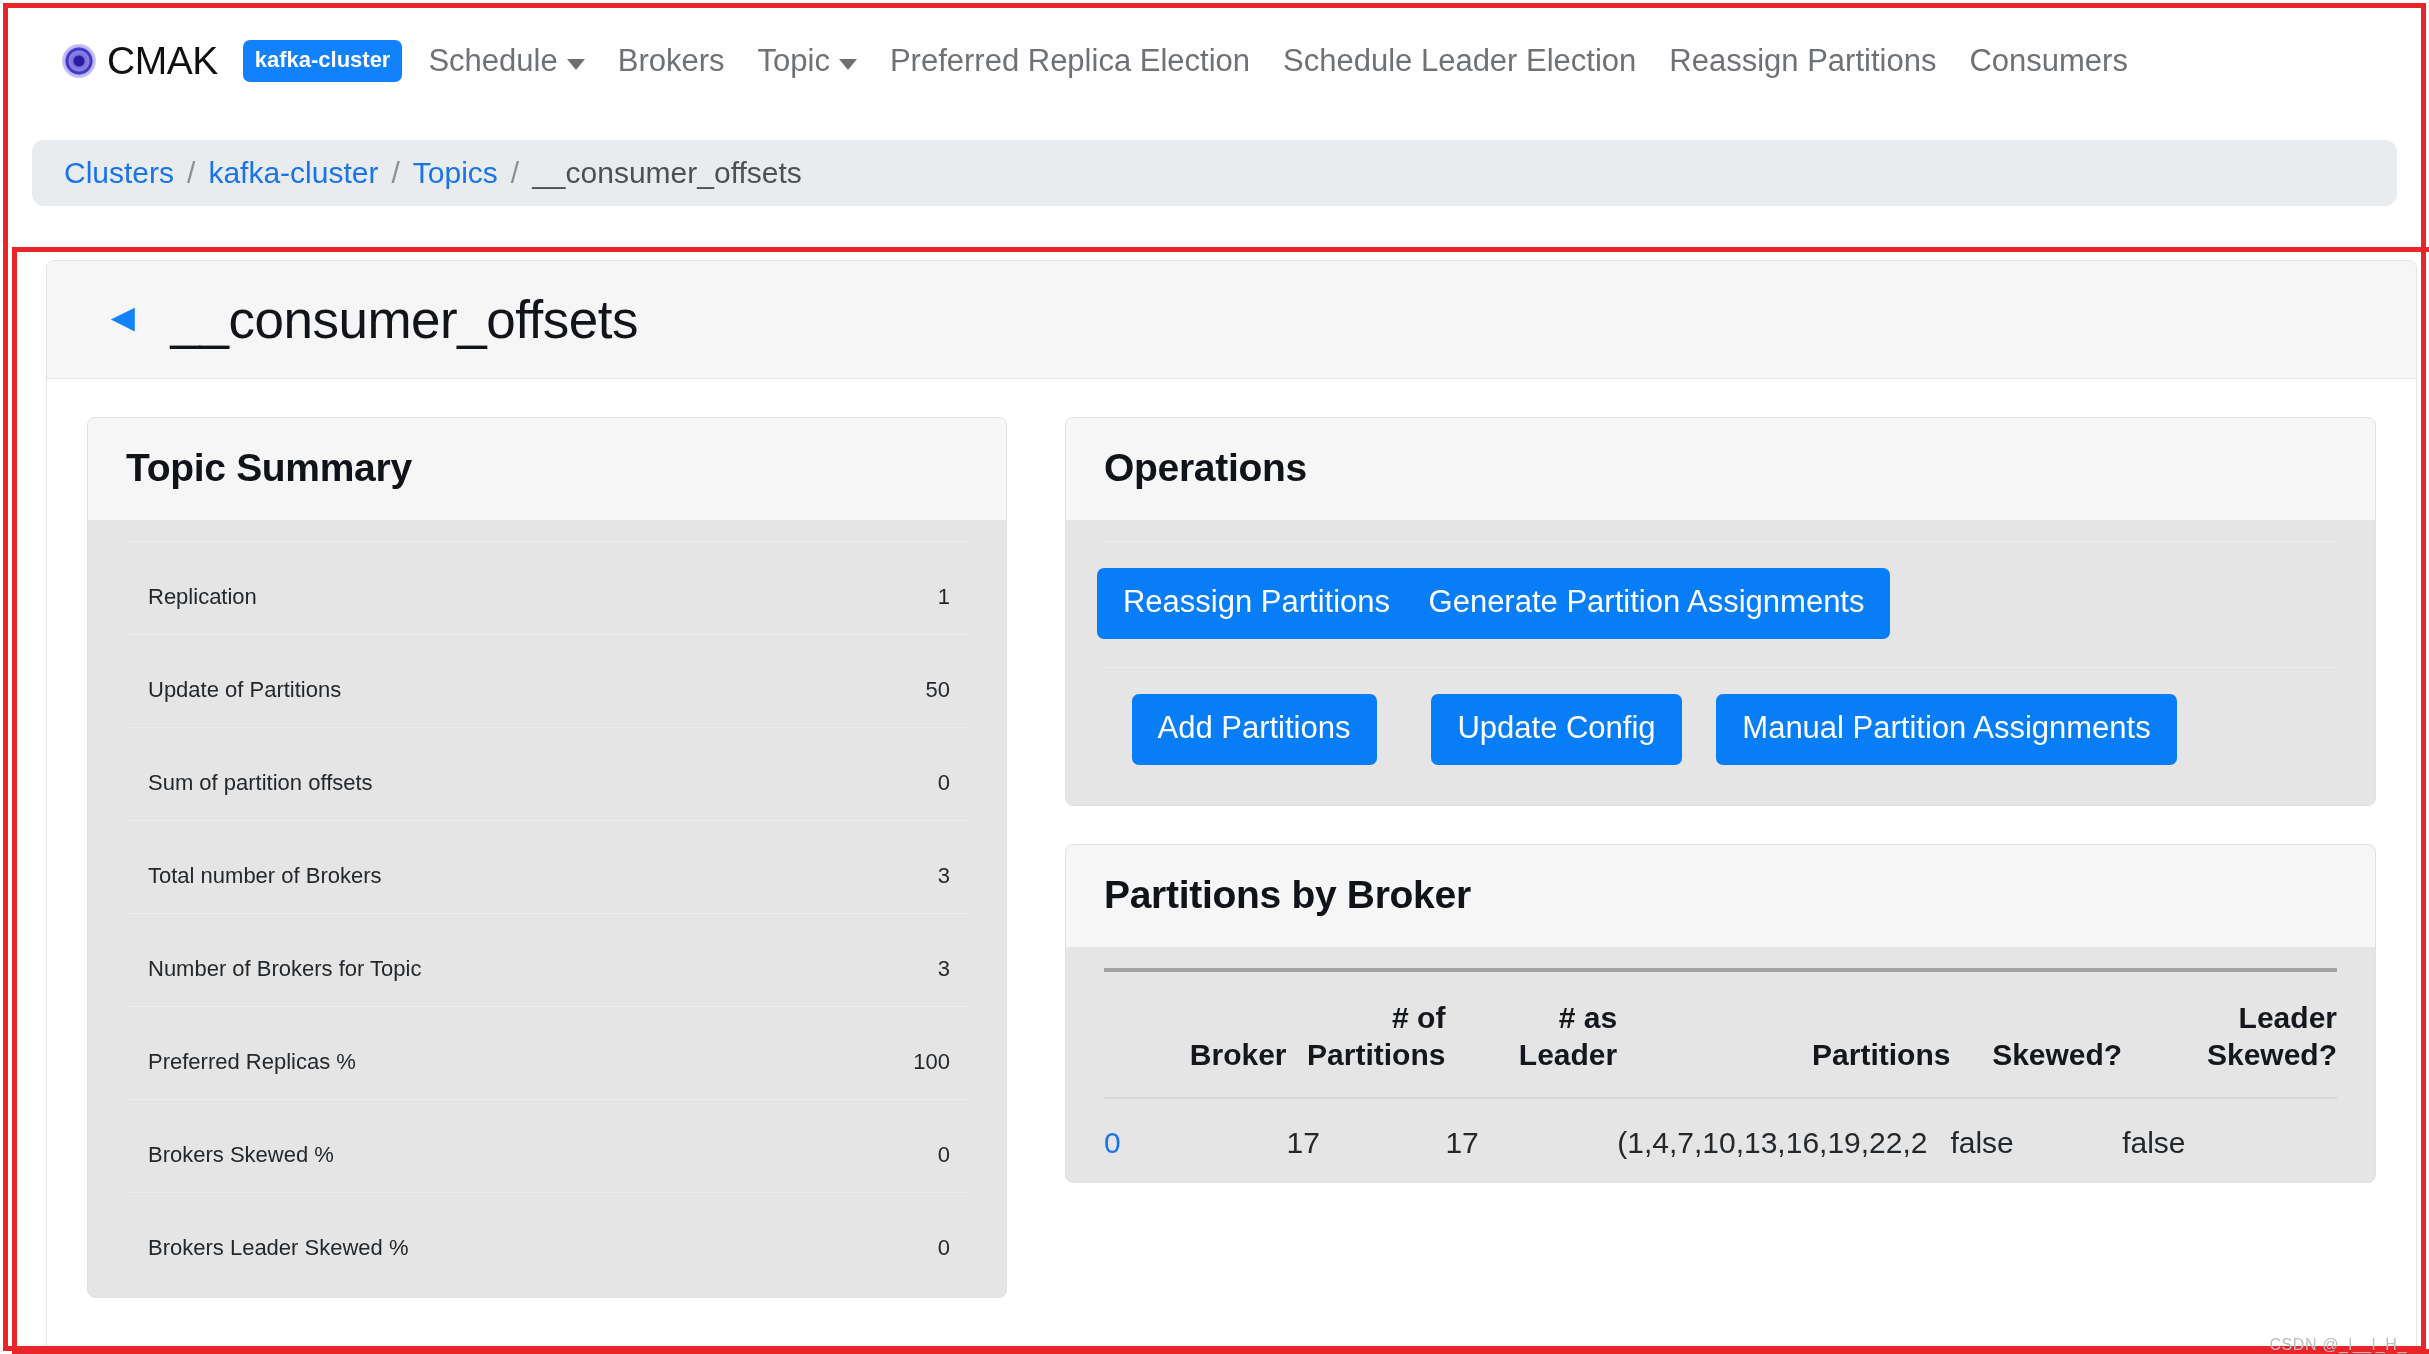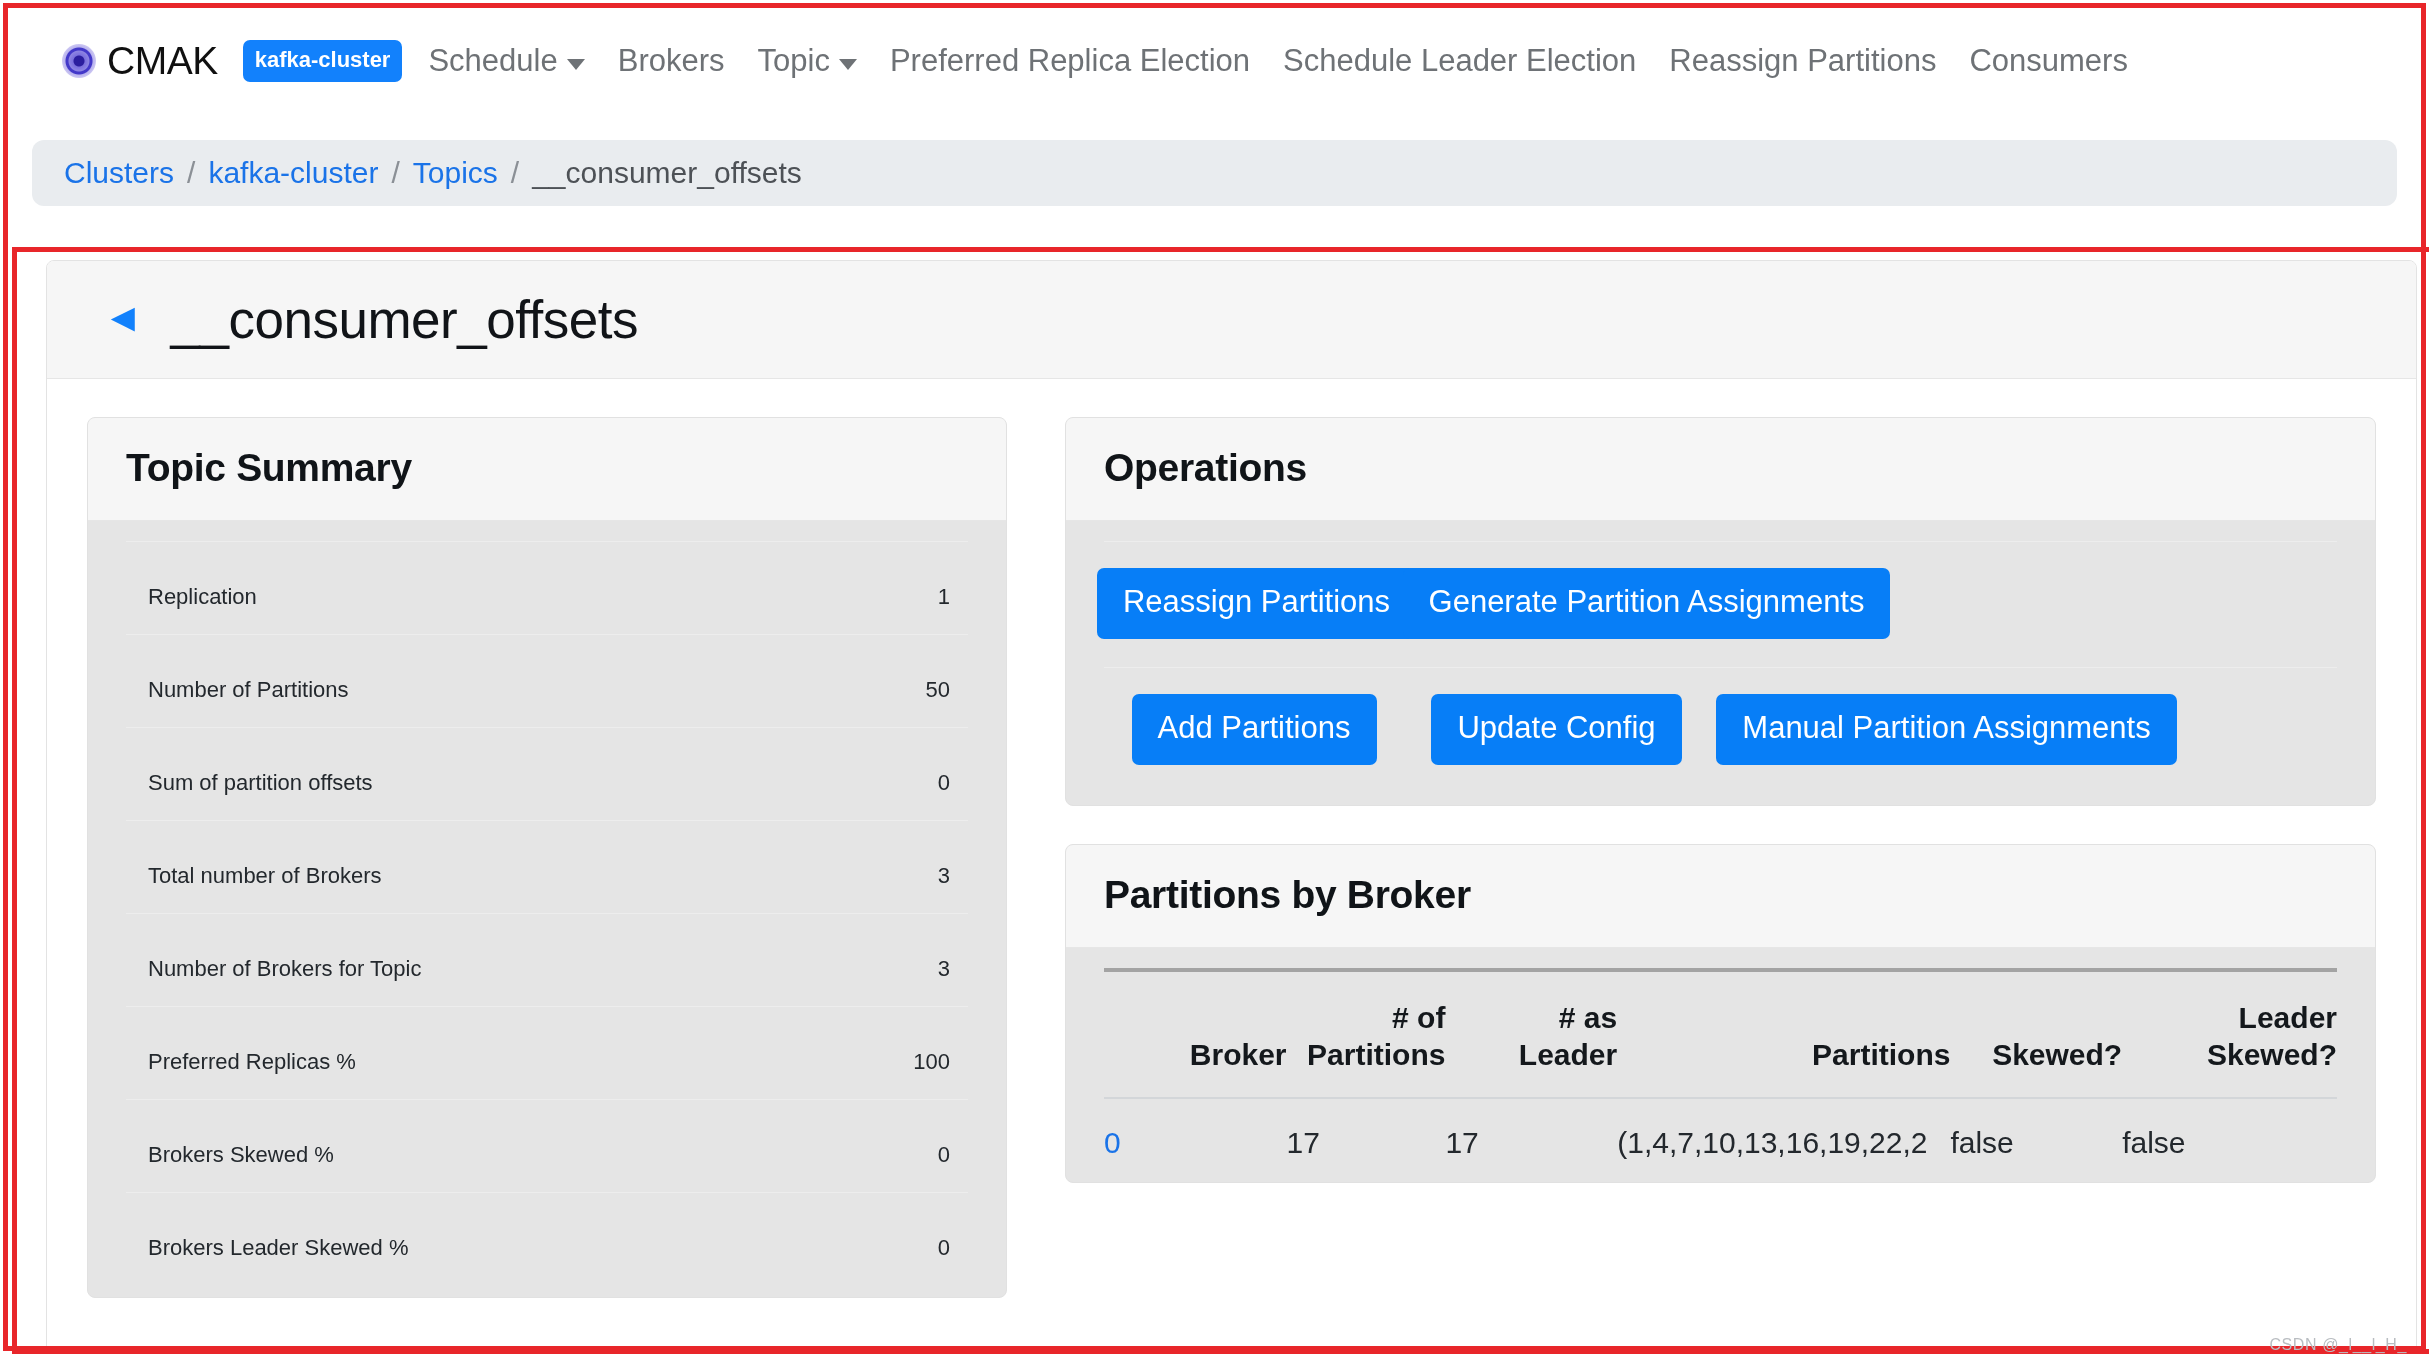--- a/index.html
+++ b/index.html
@@ -322,21 +322,21 @@
       <div class="panel-head">
         <span class="panel-title">Topic Summary</span>
       </div>
       <div class="panel-body">
 
         <div class="summary-row">
           <span class="sl">Replication</span>
           <span class="sv">1</span>
         </div>
         <div class="summary-row">
-          <span class="sl">Number of Partitions</span>
+          <span class="sl">Update of Partitions</span>
           <span class="sv">50</span>
         </div>
         <div class="summary-row">
           <span class="sl">Sum of partition offsets</span>
           <span class="sv">0</span>
         </div>
         <div class="summary-row">
           <span class="sl">Total number of Brokers</span>
           <span class="sv">3</span>
         </div>

